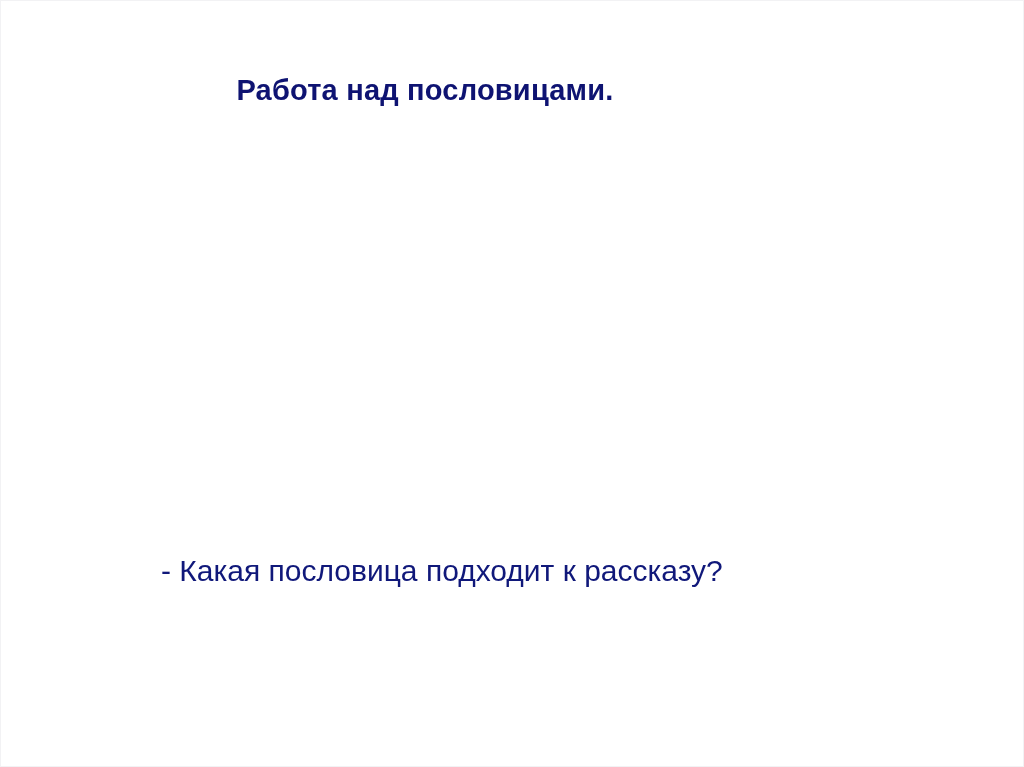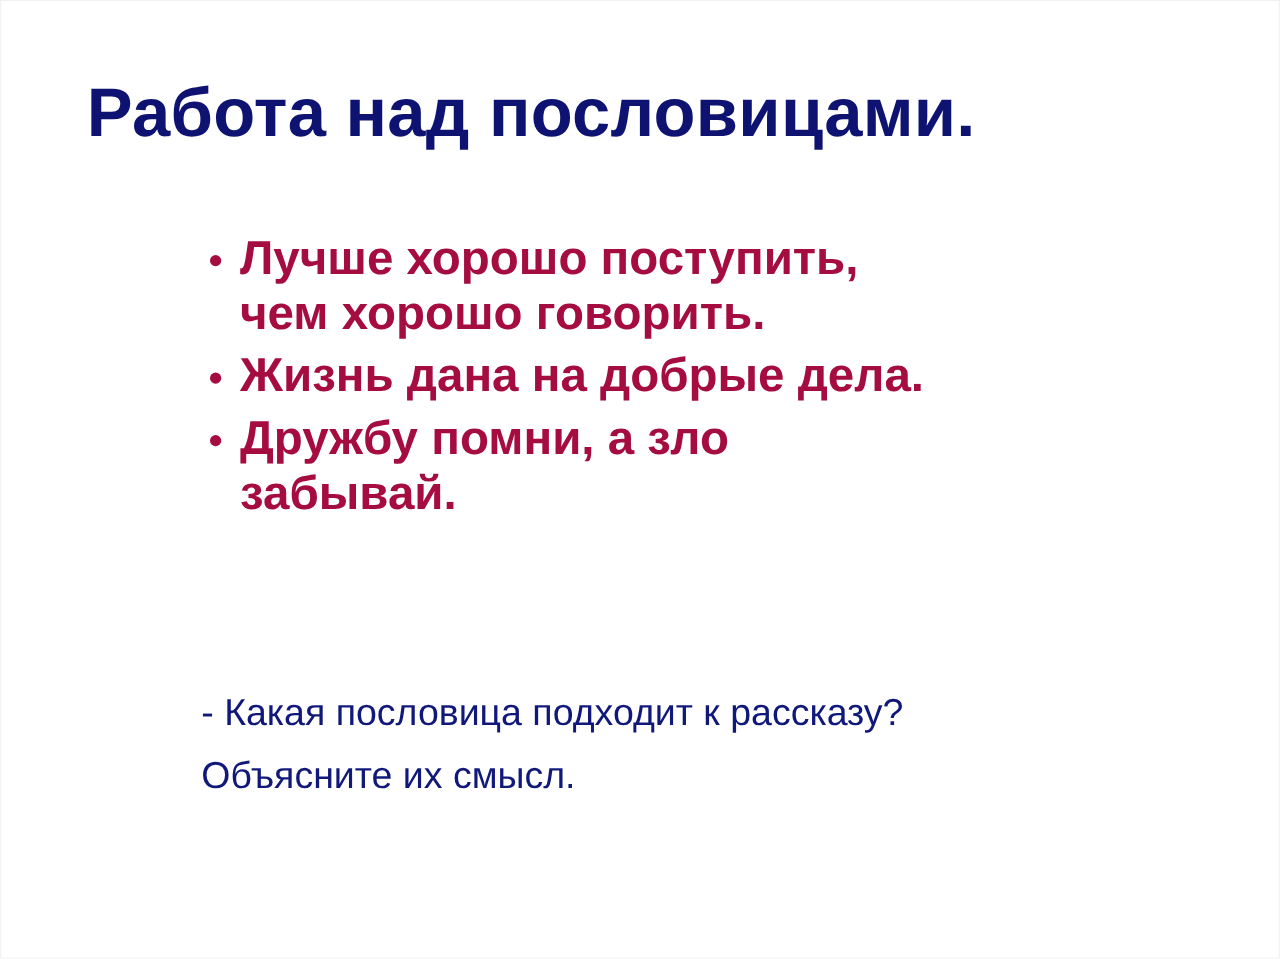--- a/index.html
+++ b/index.html
@@ -24,21 +24,21 @@
   
   .slide-title {
     position: absolute;
     left: 0;
     top: 62px;
     width: 848px;
     text-align: center;
     color: #0e1372;
     font-family: "Liberation Sans", sans-serif;
     font-weight: bold;
-    font-size: 55px;
+    font-size: 29px;
     line-height: 54px;
     letter-spacing: 0.2px;
     white-space: nowrap;
   }
 
   
   .proverb-list {
     position: absolute;
     left: 163px;
     top: 184px;
@@ -97,37 +97,18 @@
     white-space: nowrap;
   }
 </style>
 </head>
 <body>
 
 <div class="slide">
 
   <div class="slide-title">Работа над пословицами.</div>
 
-  <ul class="proverb-list">
-
-    <li class="proverb-item">
-      <span class="bullet-dot"></span>
-      <span class="proverb-text">Лучше хорошо поступить, чем хорошо говорить.</span>
-    </li>
-
-    <li class="proverb-item wide">
-      <span class="bullet-dot"></span>
-      <span class="proverb-text">Жизнь дана на добрые дела.</span>
-    </li>
-
-    <li class="proverb-item">
-      <span class="bullet-dot"></span>
-      <span class="proverb-text">Дружбу помни, а зло забывай.</span>
-    </li>
-
-  </ul>
 
   <div class="question-block">
     <span class="question-line">- Какая пословица подходит к рассказу?</span>
-    <span class="question-line">Объясните их смысл.</span>
   </div>
 
 </div>
 
 </body></html>

